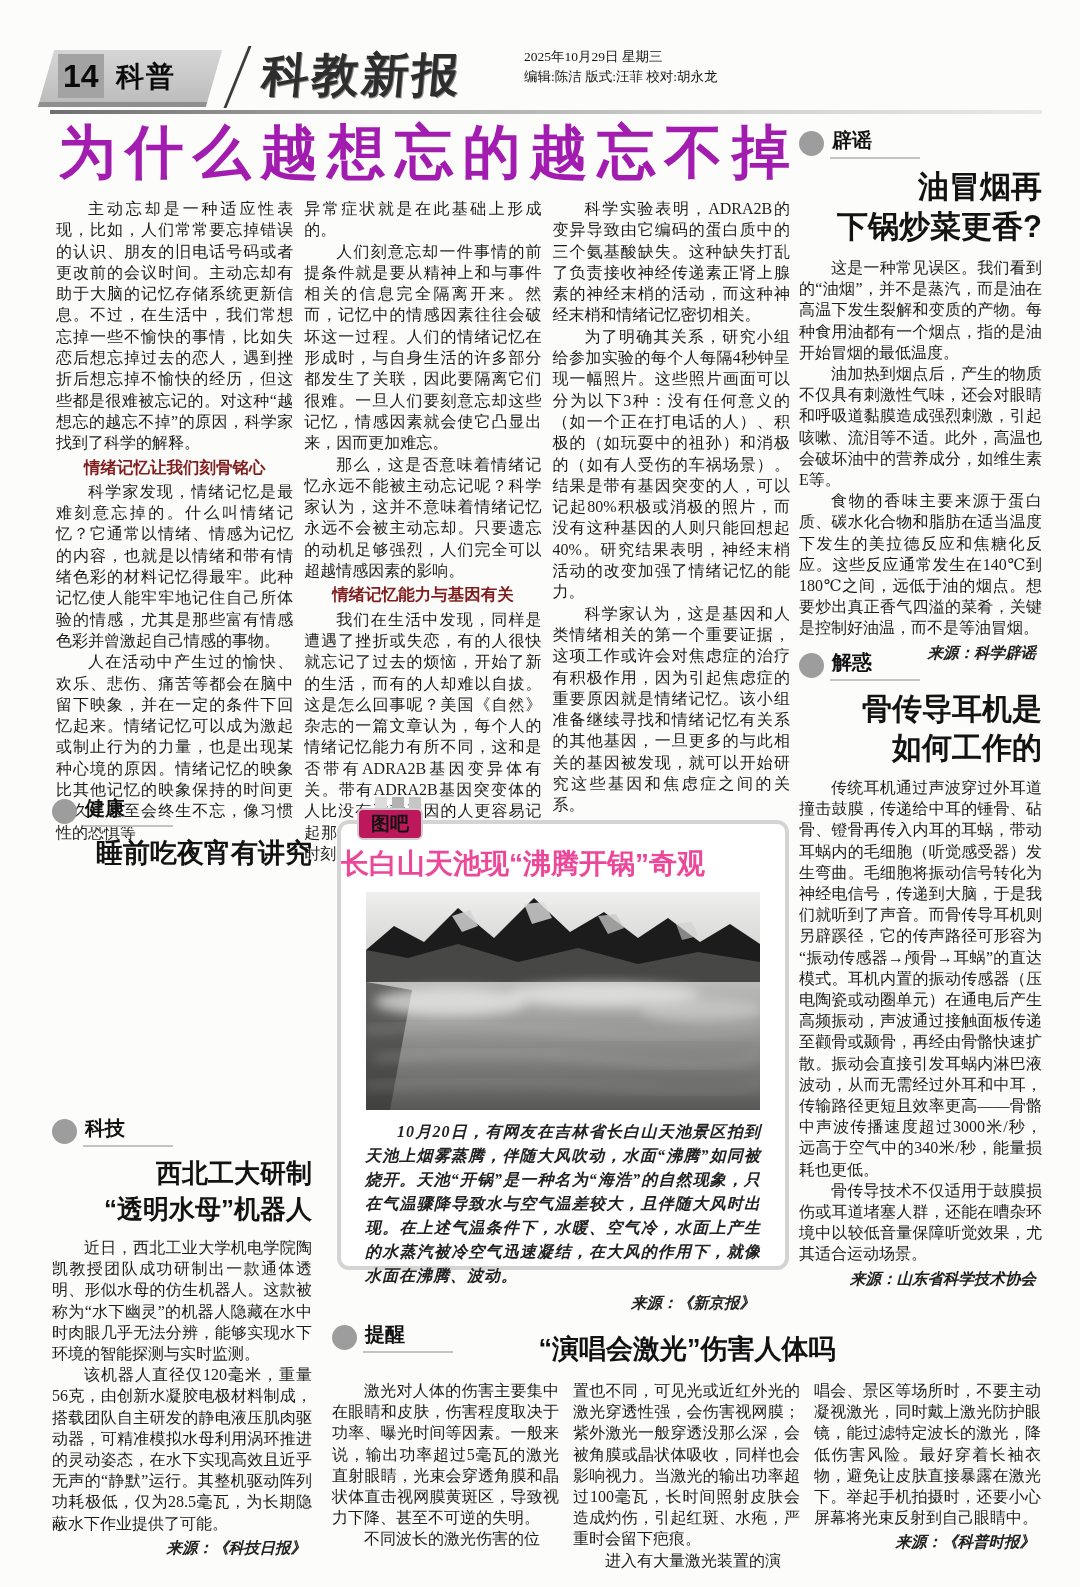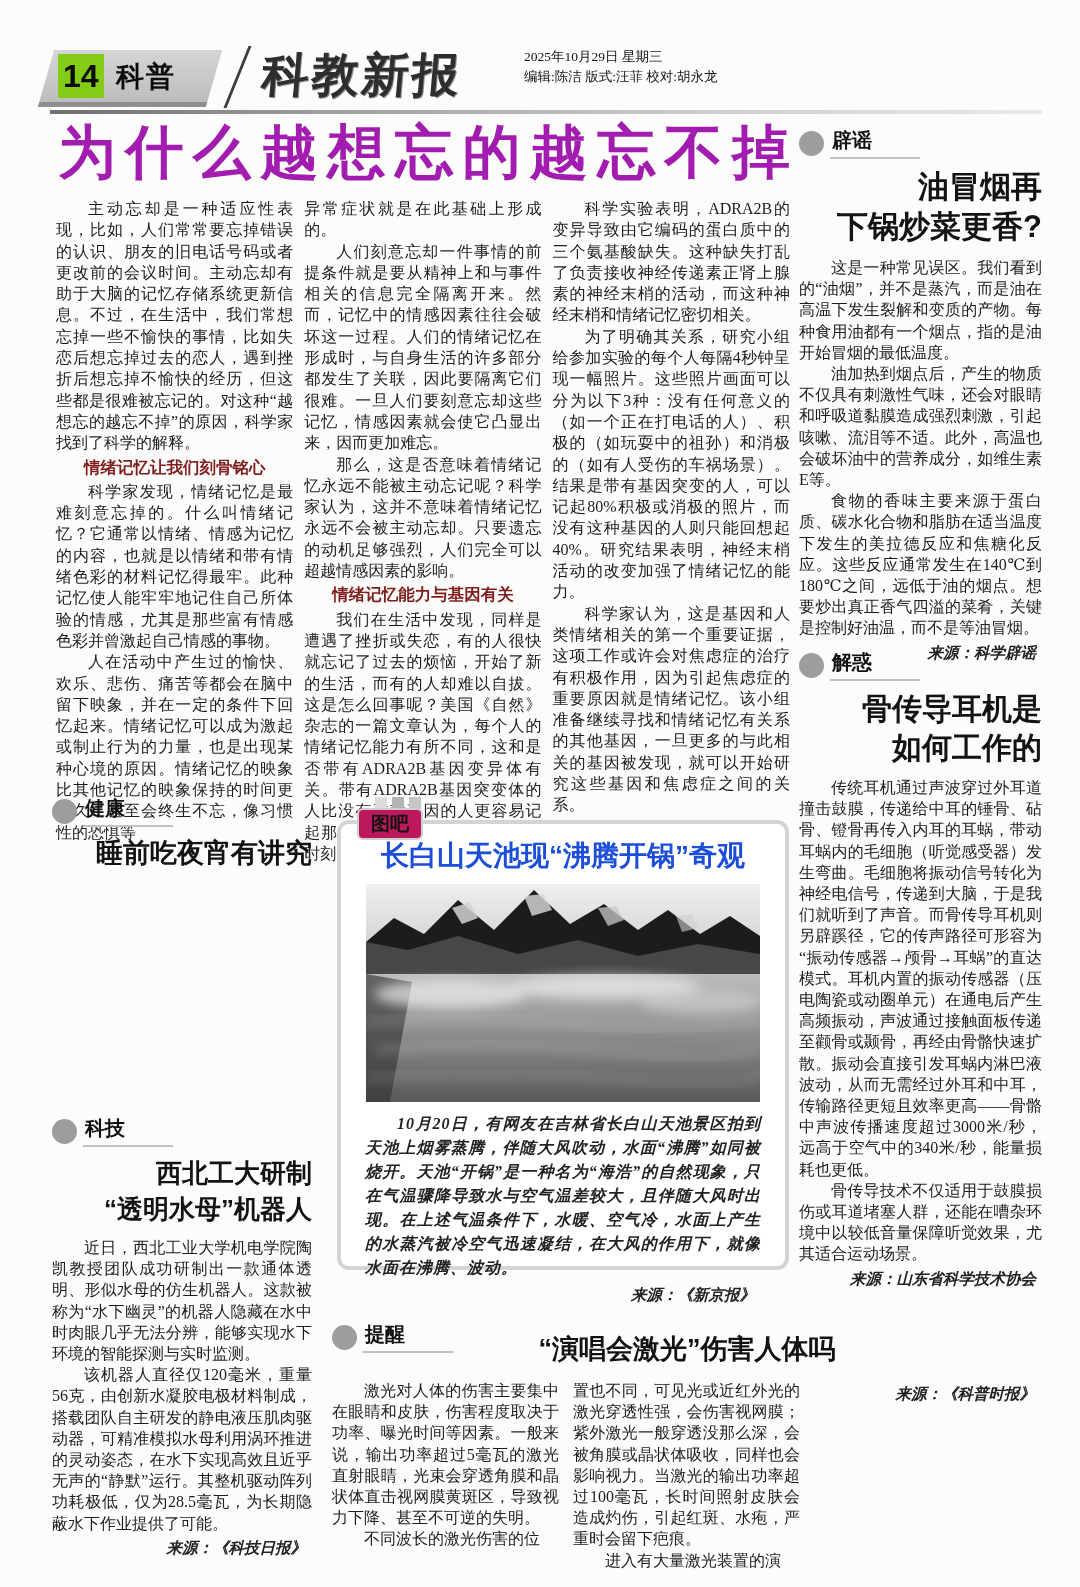--- a/index.html
+++ b/index.html
@@ -23,21 +23,21 @@
   }
   .b-pk{text-indent:2em;font-style:italic;font-weight:bold;letter-spacing:1px;color:#222;}
   
   .hdr{position:absolute;left:50px;top:44px;width:992px;height:66px;}
   .hdr-badge{
     position:absolute;left:-4px;top:6px;width:168px;height:52px;
     background:linear-gradient(180deg,#d6d6d6,#bdbdbd);
     transform:skewX(-16deg);border-bottom:5px solid #8f8f8f;
   }
   .hdr-pagenum{
-    position:absolute;left:8px;top:10px;background:#84cc16;padding:0 5px;
+    position:absolute;left:8px;top:10px;background:#a3a3a3;padding:0 5px;
     font:900 32px/44px "Liberation Sans","DejaVu Sans",sans-serif;color:#0b0b0b;
   }
   .hdr-section{
     position:absolute;left:66px;top:14px;
     font:900 28px/38px "Liberation Sans","DejaVu Sans",sans-serif;color:#0b0b0b;letter-spacing:2px;
   }
   .hdr-diag{
     position:absolute;left:186px;top:2px;width:3px;height:62px;background:#3c3c3c;
     transform:skewX(-22deg);
   }
@@ -90,22 +90,22 @@
   .tuba-squares span{width:12px;height:12px;display:block;}
   .tuba-squares span:nth-child(1){background:#dcdcdc;}
   .tuba-squares span:nth-child(2){background:#b3b3b3;}
   .tuba-squares span:nth-child(3){background:#c6c6c6;}
   .tuba-tab{
     position:absolute;top:-16px;left:16px;background:#be185d;
     border:2px solid #cfcfcf;border-radius:6px;padding:2px 12px;
     font:bold 19px/24px "Liberation Sans","DejaVu Sans",sans-serif;color:#111;
   }
   .tuba-title{
-    margin-top:14px;text-align:center;
-    font:800 28px/36px "Liberation Sans","DejaVu Sans",sans-serif;color:#1d4ed8;
+    margin-top:22px;
+    font:800 28px/36px "Liberation Sans","DejaVu Sans",sans-serif;color:#ec4899;
   }
   .tuba-photo{width:394px;height:218px;margin:10px auto 0;background:#888;overflow:hidden;}
   .tuba-photo svg{display:block;}
   .tuba-caption{margin:10px 24px 0;font-size:16px;line-height:24px;}
   
   .sec-tixing{position:absolute;left:332px;top:1320px;width:710px;font-size:16px;line-height:21.2px;}
   .tx-head{position:relative;height:48px;}
   .tx-head .sec-label{position:absolute;left:0;top:4px;}
   .tx-title{
     position:absolute;left:0;right:0;top:12px;text-align:center;
@@ -272,16 +272,17 @@
   <div class="tx-cols">
     <div class="tcol art">
         <div class="b-p">激光对人体的伤害主要集中在眼睛和皮肤，伤害程度取决于功率、曝光时间等因素。一般来说，输出功率超过5毫瓦的激光直射眼睛，光束会穿透角膜和晶状体直击视网膜黄斑区，导致视力下降、甚至不可逆的失明。</div>
         <div class="b-p">不同波长的激光伤害的位</div>
       </div>
     <div class="tcol art">
         <div class="b-pc">置也不同，可见光或近红外光的激光穿透性强，会伤害视网膜；紫外激光一般穿透没那么深，会被角膜或晶状体吸收，同样也会影响视力。当激光的输出功率超过100毫瓦，长时间照射皮肤会造成灼伤，引起红斑、水疱，严重时会留下疤痕。</div>
         <div class="b-p">进入有大量激光装置的演</div>
       </div>
     <div class="tcol art">
+        <div class="b-pc">唱会、景区等场所时，不要主动凝视激光，同时戴上激光防护眼镜，能过滤特定波长的激光，降低伤害风险。最好穿着长袖衣物，避免让皮肤直接暴露在激光下。举起手机拍摄时，还要小心屏幕将光束反射到自己眼睛中。</div>
         <div class="b-src">来源：《科普时报》</div>
       </div>
   </div>
 </div>
 
 </body></html>

